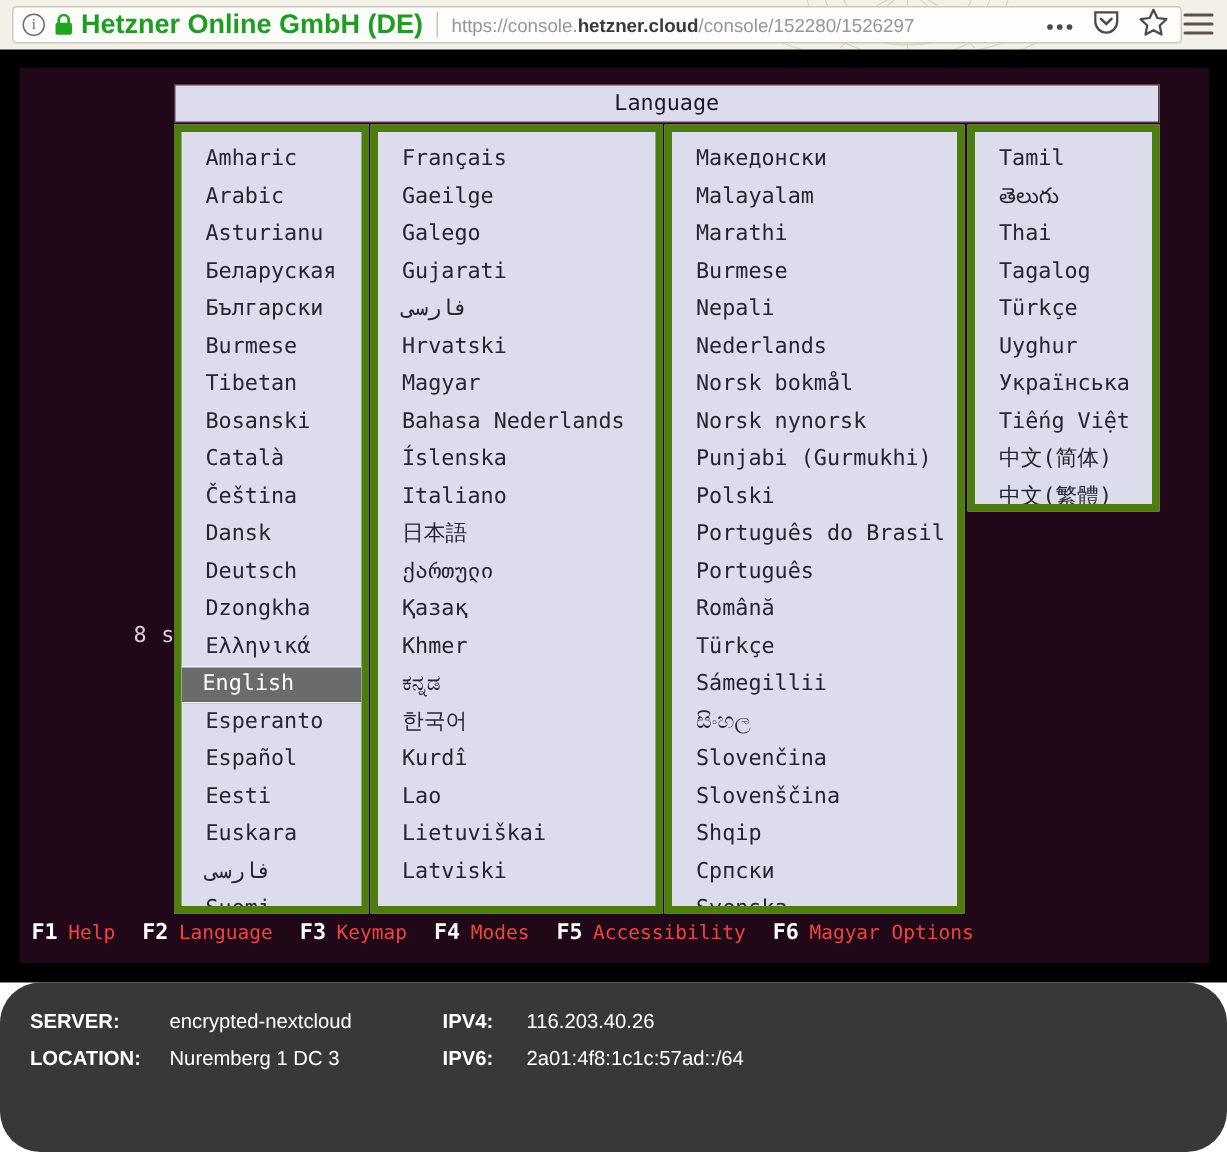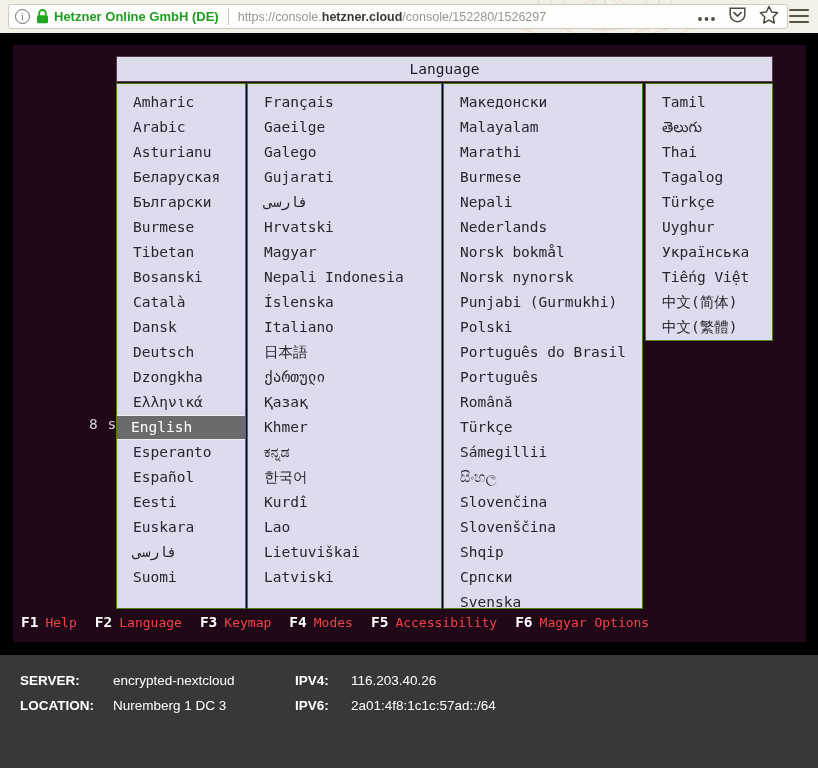--- a/index.html
+++ b/index.html
@@ -49,21 +49,21 @@
     display: inline-flex;
     align-items: center; justify-content: center;
     font-size: 10px; color: #6d6d6d;
     font-family: "Liberation Serif", serif;
     flex: 0 0 auto;
     margin-right: 6px;
   }
   .lock-icon { flex: 0 0 auto; margin-right: 5px; display:flex; }
   .identity-label {
     color: #1f9d22;
-    font-size: 13px;
+    font-size: 18px;
     font-weight: 600;
     white-space: nowrap;
     flex: 0 0 auto;
   }
   .url-sep {
     width: 1px; height: 17px;
     background: #c9c4ba;
     margin: 0 9px;
     flex: 0 0 auto;
   }
@@ -133,21 +133,21 @@
     font-size: 14.5px;
     font-family: "DejaVu Sans Mono", "Liberation Mono", monospace;
   }
   .columns {
     display: flex;
     align-items: flex-start;
     margin-top: 1px;
   }
   .lang-col {
     background: #dcdcec;
-    border: 1px solid #4d7c0f;
+    border: 5px solid #4d7c0f;
     padding: 6px 0 5px 0;
     overflow: hidden;
   }
   .lang-col.col-1 { width: 130px; height: 526px; }
   .lang-col.col-2 { width: 195px; height: 526px; margin-left: 1px; }
   .lang-col.col-3 { width: 200px; height: 526px; margin-left: 1px; }
   .lang-col.col-4 { width: 128px; height: 258px; margin-left: 2px; }
 
   .lang-item {
     height: 25px;
@@ -186,20 +186,21 @@
   .fkey .fk { color: #ffffff; font-size: 14.5px; font-weight: bold; margin-right: 7px; }
   .fkey .fl { color: #ef4444; font-size: 13px; }
 
   
   #info-panel {
     position: absolute;
     left: 0; top: 655px;
     width: 818px; height: 113px;
     background: #383838;
     color: #ffffff;
+    border-radius: 27px;
   }
   .info-grid {
     position: absolute;
     left: 20px; top: 18px;
     display: grid;
     grid-template-columns: 93px 182px 56px auto;
     row-gap: 10px;
     align-items: baseline;
   }
   .info-key { font-size: 13.5px; font-weight: bold; }
@@ -279,41 +280,42 @@
           <div class="lang-col col-1">
             <div class="lang-item">Amharic</div>
             <div class="lang-item">Arabic</div>
             <div class="lang-item">Asturianu</div>
             <div class="lang-item">Беларуская</div>
             <div class="lang-item">Български</div>
             <div class="lang-item">Burmese</div>
             <div class="lang-item">Tibetan</div>
             <div class="lang-item">Bosanski</div>
             <div class="lang-item">Català</div>
+            <div class="lang-item">Čeština</div>
             <div class="lang-item">Dansk</div>
             <div class="lang-item">Deutsch</div>
             <div class="lang-item">Dzongkha</div>
             <div class="lang-item">Ελληνικά</div>
             <div class="lang-item selected">English</div>
             <div class="lang-item">Esperanto</div>
             <div class="lang-item">Español</div>
             <div class="lang-item">Eesti</div>
             <div class="lang-item">Euskara</div>
             <div class="lang-item">فارسی</div>
             <div class="lang-item">Suomi</div>
           </div>
           <div class="lang-col col-2">
             <div class="lang-item">Français</div>
             <div class="lang-item">Gaeilge</div>
             <div class="lang-item">Galego</div>
             <div class="lang-item">Gujarati</div>
             <div class="lang-item">فارسی</div>
             <div class="lang-item">Hrvatski</div>
             <div class="lang-item">Magyar</div>
-            <div class="lang-item">Nepali Indonesia</div>
+            <div class="lang-item">Bahasa Nederlands</div>
             <div class="lang-item">Íslenska</div>
             <div class="lang-item">Italiano</div>
             <div class="lang-item">日本語</div>
             <div class="lang-item">ქართული</div>
             <div class="lang-item">Қазақ</div>
             <div class="lang-item">Khmer</div>
             <div class="lang-item">ಕನ್ನಡ</div>
             <div class="lang-item">한국어</div>
             <div class="lang-item">Kurdî</div>
             <div class="lang-item">Lao</div>

